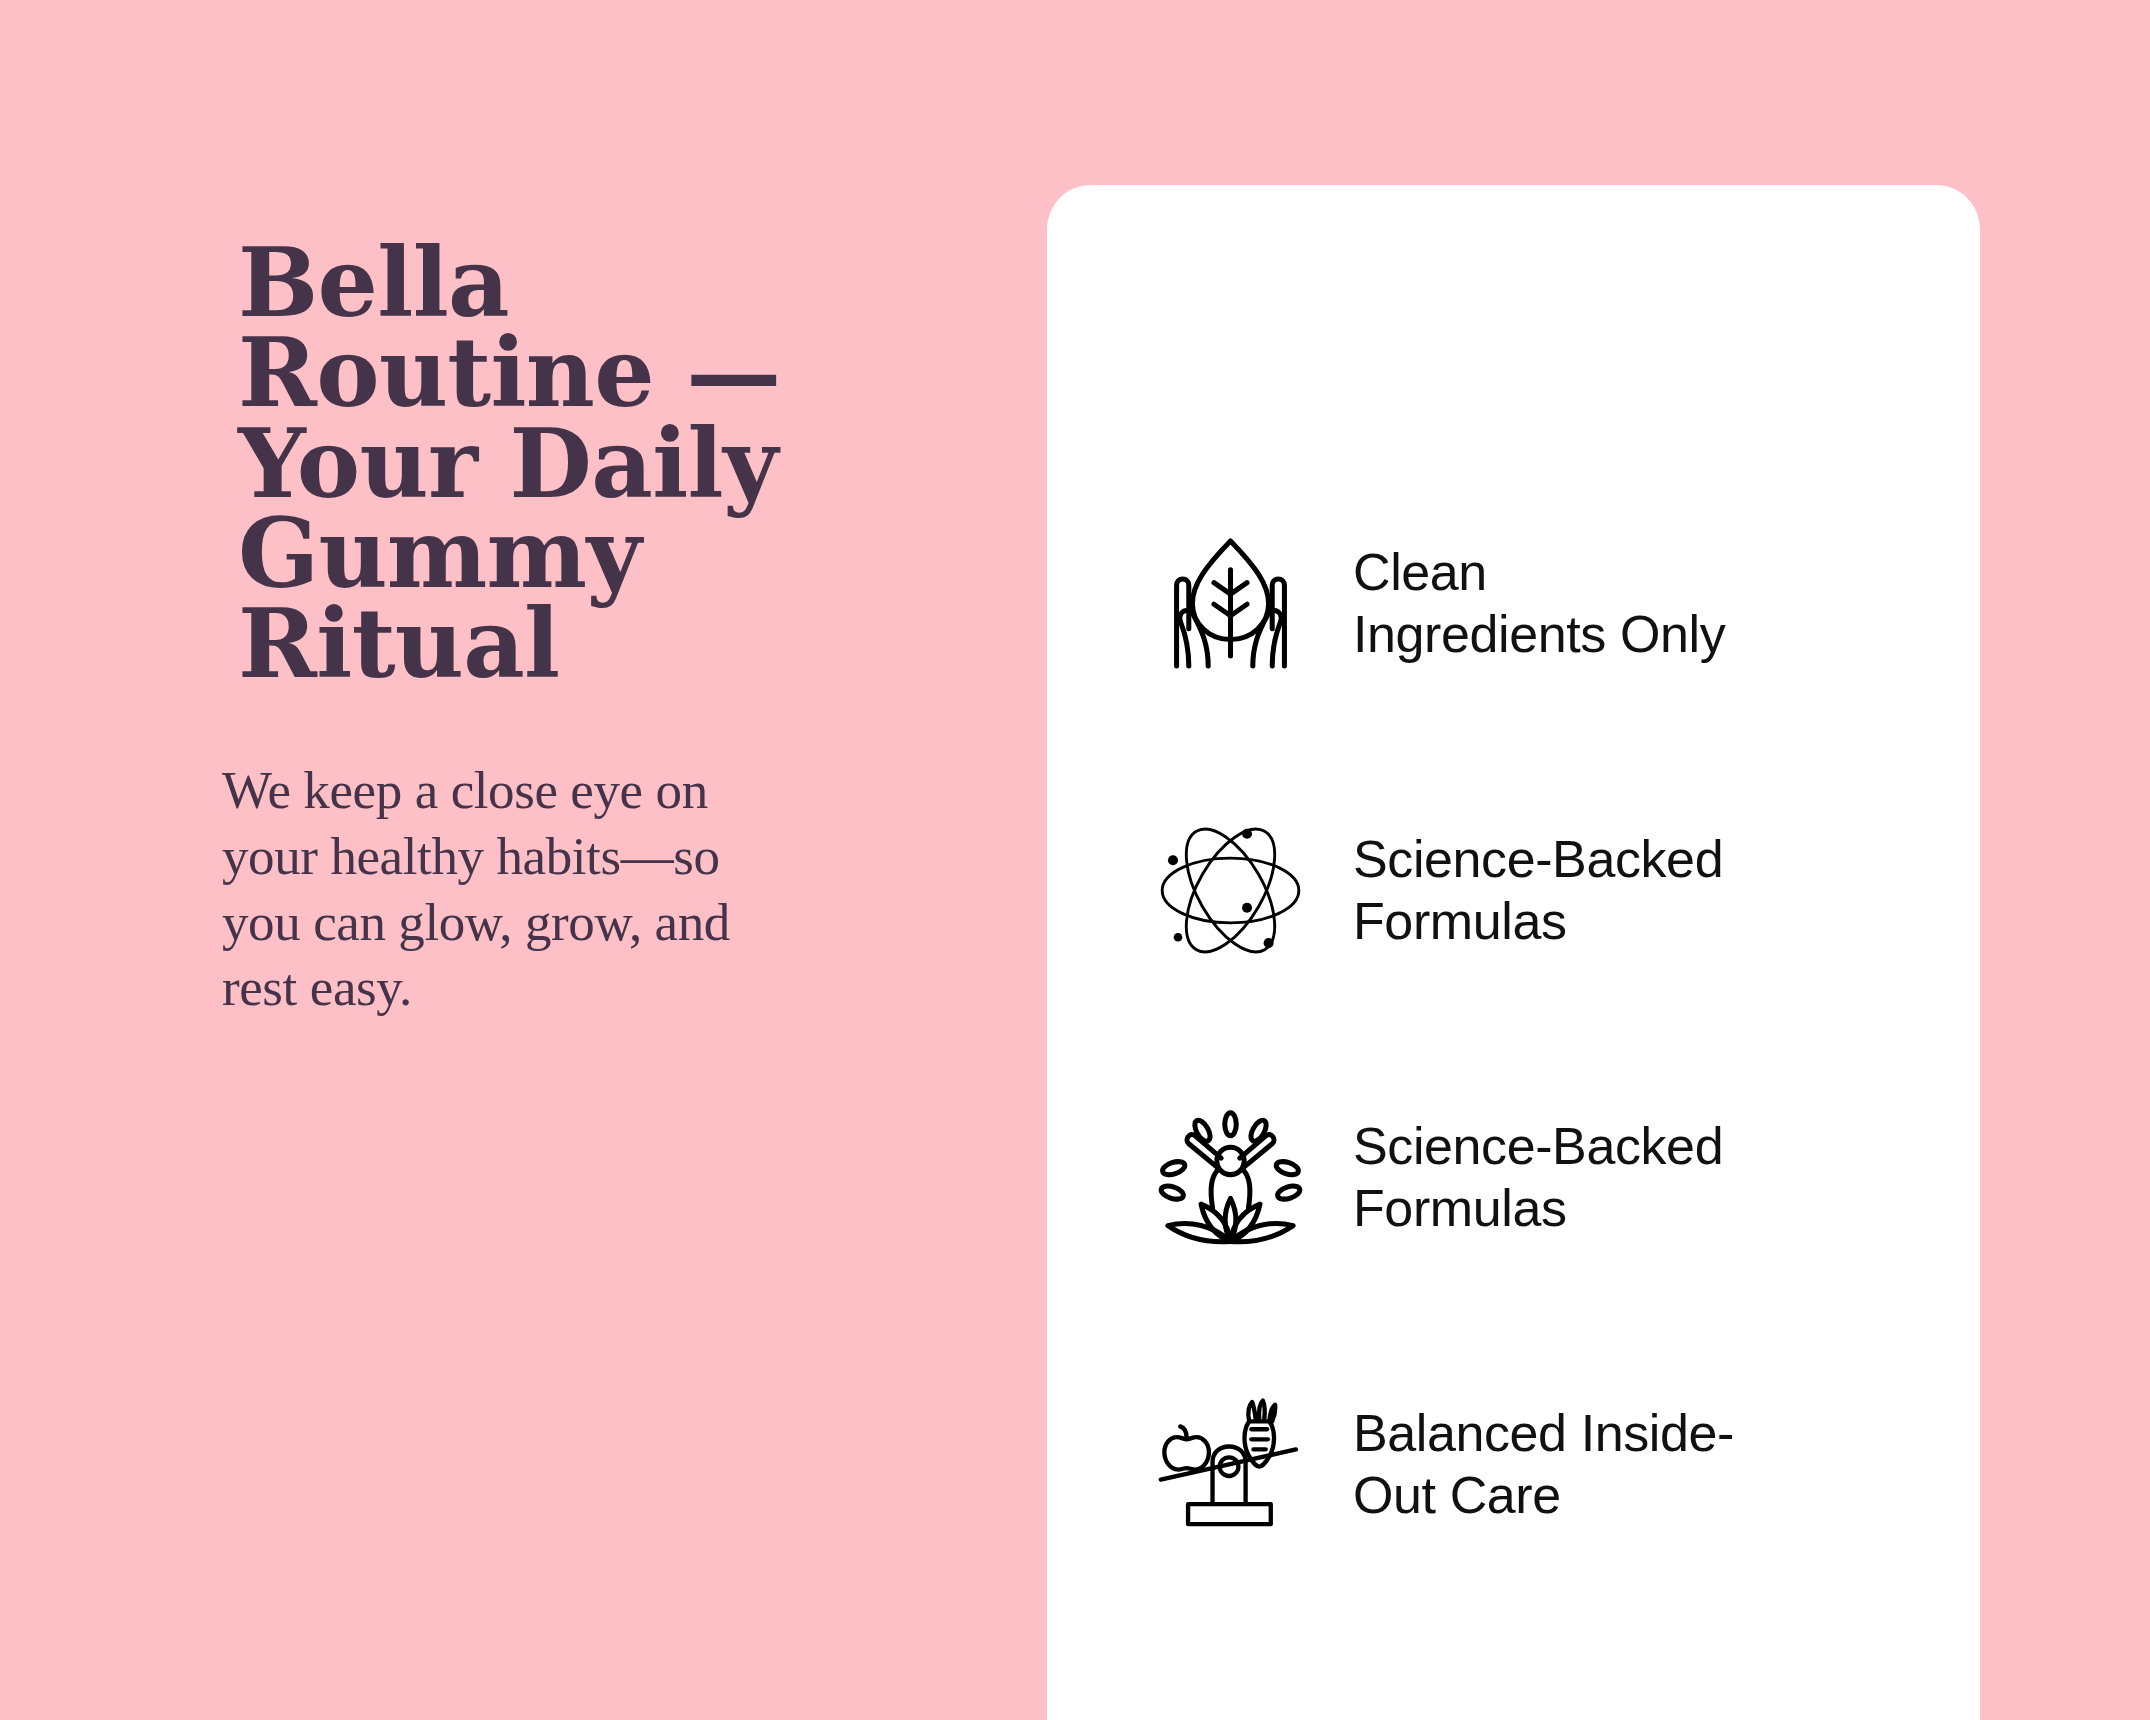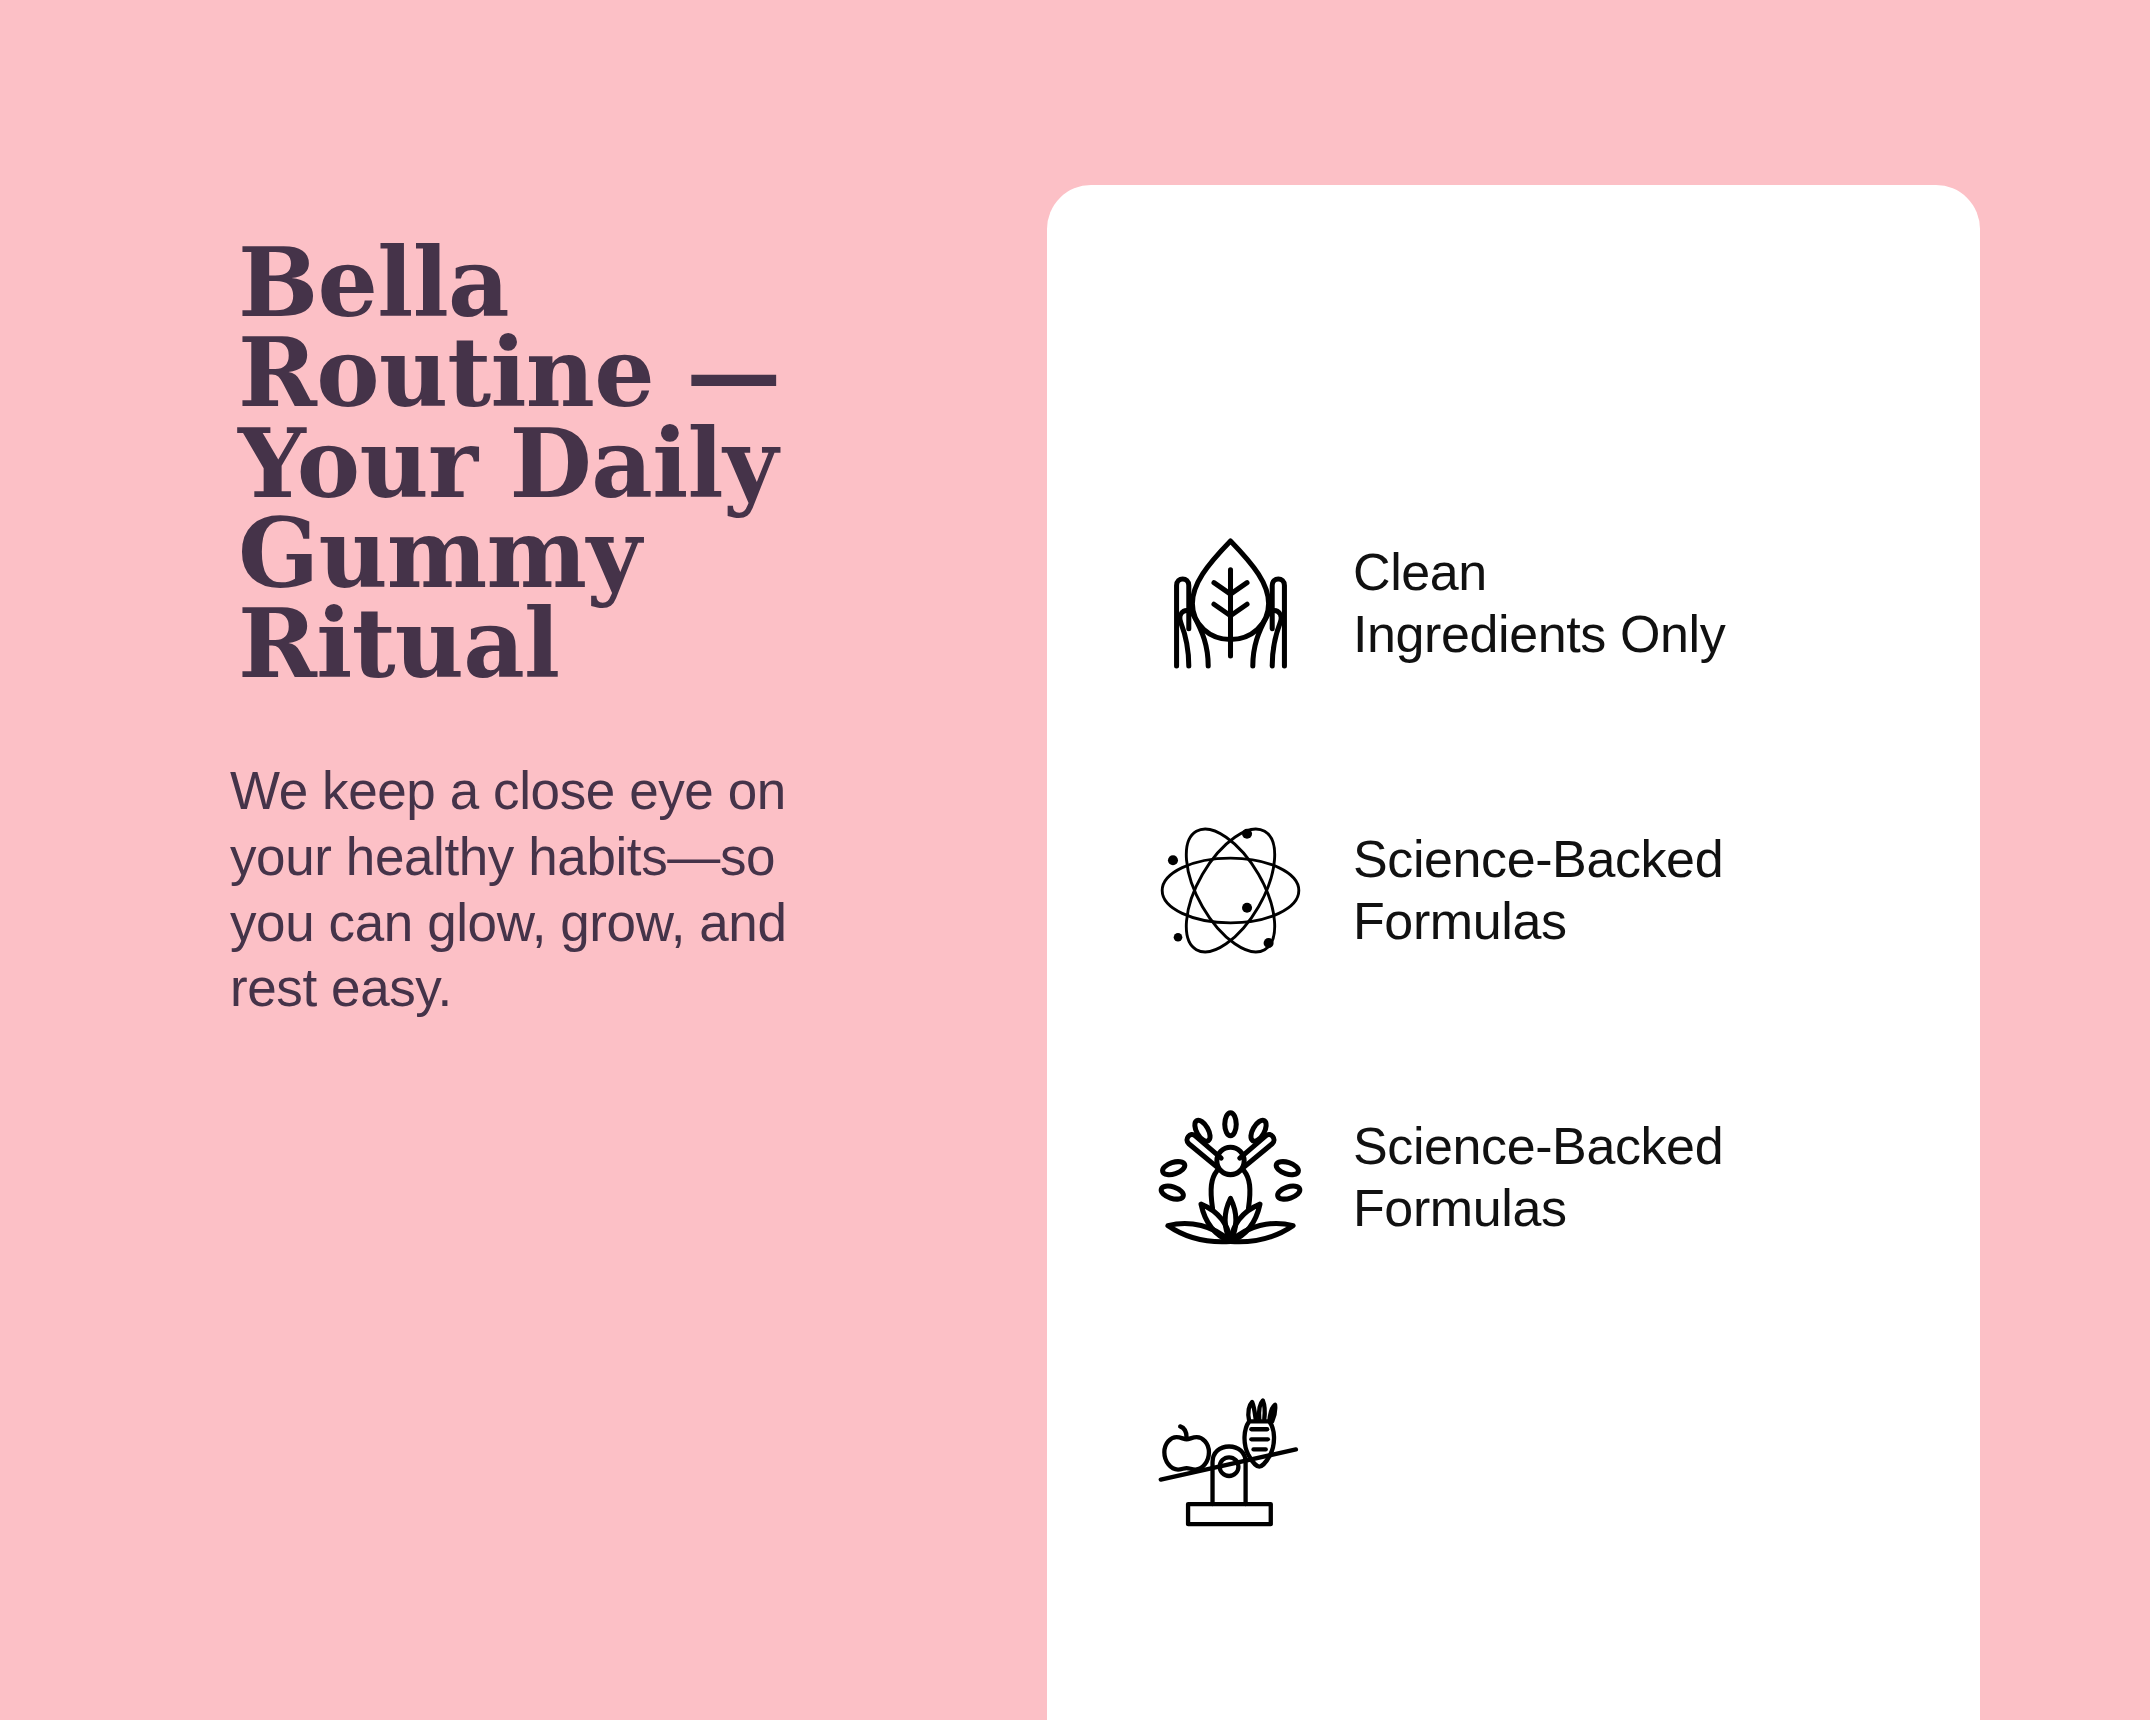--- a/index.html
+++ b/index.html
@@ -35,23 +35,23 @@
     font-weight: bold;
     font-size: 95px;
     line-height: 0.95;
     letter-spacing: -0.7px;
     color: #453349;
     margin: 16px;
     white-space: pre-line;
   }
 
   .subcopy {
-    margin: 8px;
+    margin: 0;
     margin-top: 69px;
-    font-family: Liberation Sans, sans-serif;
+    font-family: Liberation Serif, serif;
     font-weight: 400;
     font-size: 53px;
     line-height: 1.24;
     color: #453349;
     letter-spacing: -0.4px;
     width: 574px;
   }
 
   
   .feature-card {
@@ -213,19 +213,21 @@
             <path d="M159 45 C 160 33, 163 25, 167 22 C 168 30, 166 38, 163 45"></path>
 
             <line x1="8" y1="126" x2="196" y2="84"></line>
 
             <path d="M80 160 L 80 102 C 80 88, 90 80, 103 80 C 116 80, 126 88, 126 102 L 126 160"></path>
             <circle cx="103" cy="108" r="13"></circle>
 
             <rect x="46" y="160" width="115" height="28"></rect>
           </svg>
         </span>
+        <span class="feature-label">Balanced Inside-
+Out Care</span>
       </div>
 
     </div>
   </div>
 
 </div>
 
 
 </body></html>

